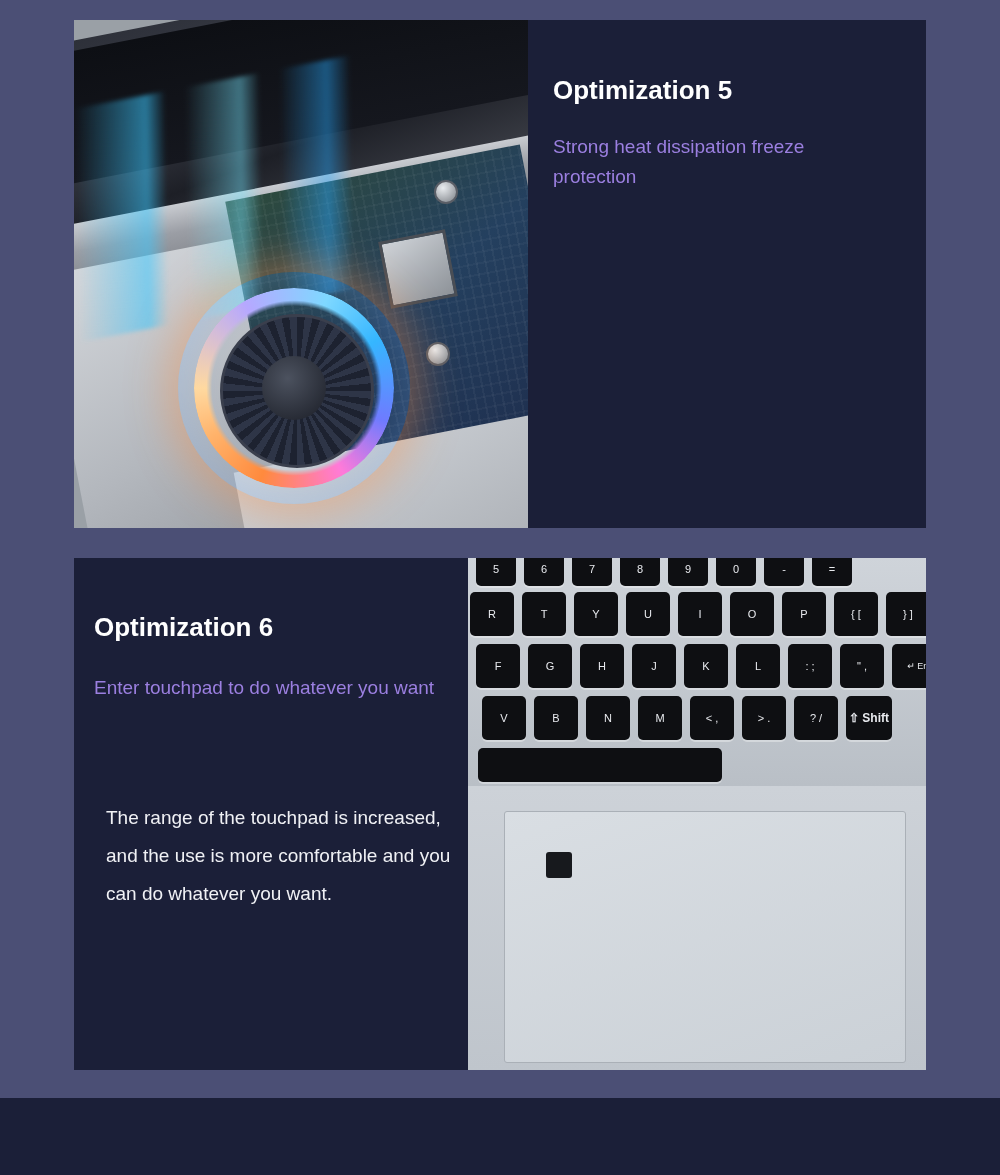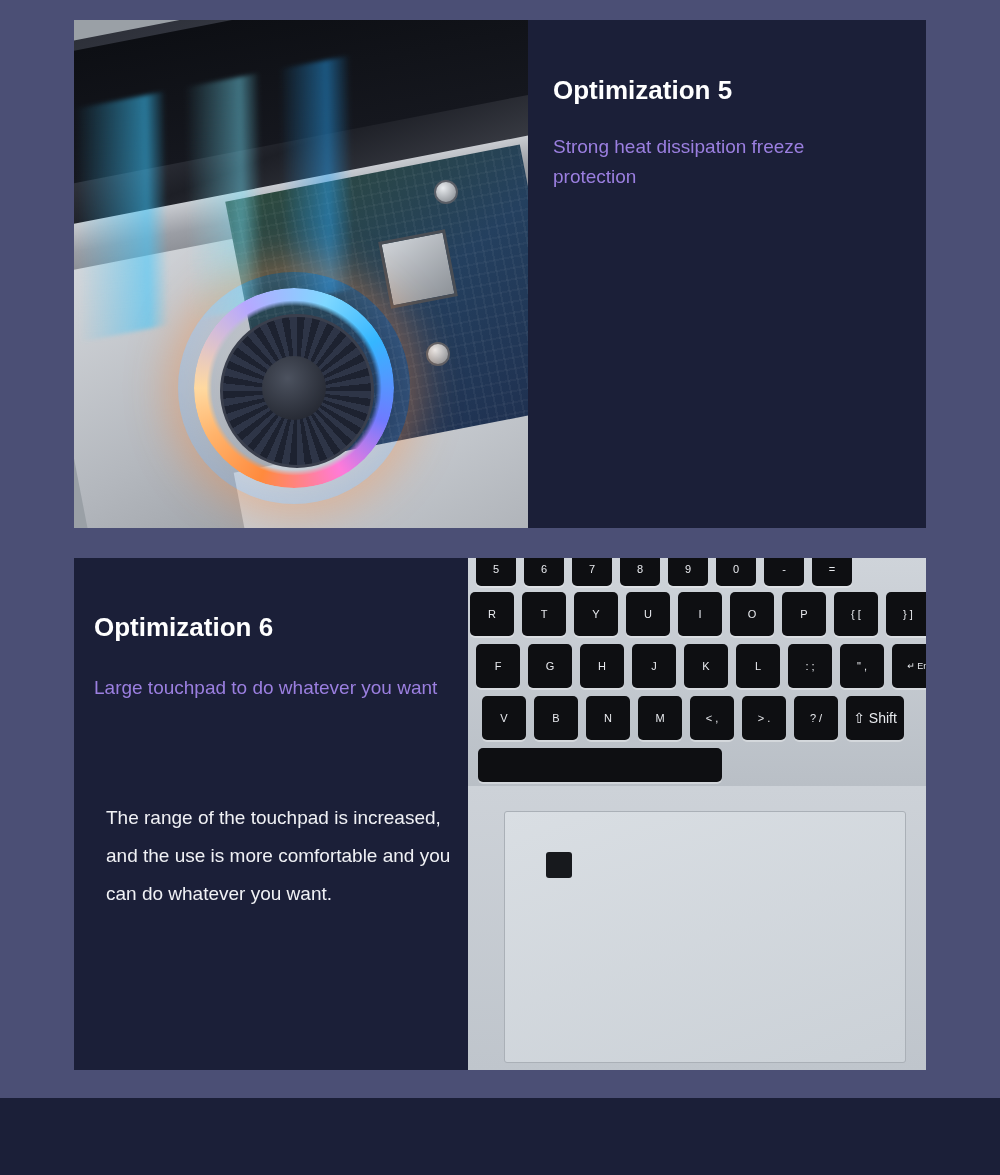--- a/index.html
+++ b/index.html
@@ -317,21 +317,21 @@
     </div>
     <div class="s5-text">
       <h2 class="opt-title">Optimization 5</h2>
       <p class="opt-sub">Strong heat dissipation freeze protection</p>
     </div>
   </div>
 
   <div class="section6">
     <div class="s6-text">
       <h2 class="s6-title">Optimization 6</h2>
-      <p class="s6-sub">Large touchpad to do whatever you want</p>
+      <p class="s6-sub">Enter touchpad to do whatever you want</p>
       <p class="s6-body">The range of the touchpad is increased, and the use is more comfortable and you can do whatever you want.</p>
     </div>
     <div class="s6-image">
       <div class="kb-area">
 
         <div class="kb-row" style="left:8px; top:-6px;">
           <div class="key" style="width:40px;height:34px;">5</div>
           <div class="key" style="width:40px;height:34px;">6</div>
           <div class="key" style="width:40px;height:34px;">7</div>
           <div class="key" style="width:40px;height:34px;">8</div>
@@ -366,21 +366,21 @@
         </div>
 
         <div class="kb-row" style="left:14px; top:138px;">
           <div class="key" style="width:44px;height:44px;">V</div>
           <div class="key" style="width:44px;height:44px;">B</div>
           <div class="key" style="width:44px;height:44px;">N</div>
           <div class="key" style="width:44px;height:44px;">M</div>
           <div class="key" style="width:44px;height:44px;">&lt; ,</div>
           <div class="key" style="width:44px;height:44px;">&gt; .</div>
           <div class="key" style="width:44px;height:44px;">? /</div>
-          <div class="key" style="width:58px;height:44px;font-size:14px;">⇧ Shift</div>
+          <div class="key" style="width:46px;height:44px;font-size:12px;font-weight:bold;">⇧ Shift</div>
         </div>
 
         <div class="kb-row" style="left:10px; top:190px;flex-direction:column;">
           <div class="key" style="width:244px;height:34px;"></div>
           <div class="key" style="width:40px;height:34px;font-size:10px;">Alt</div>
           <div class="key" style="width:40px;height:34px;font-size:12px;">☰</div>
           <div class="key" style="width:40px;height:40px;font-size:14px;">Ctrl</div>
           <div class="key" style="width:40px;height:34px;font-size:12px;">←</div>
         </div>
 

